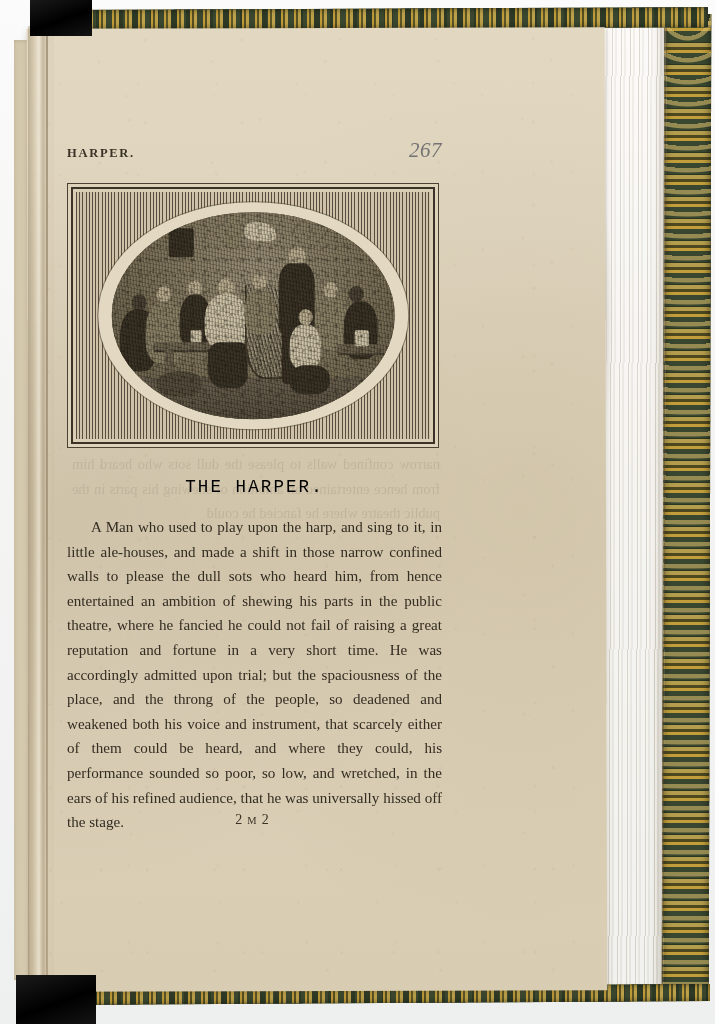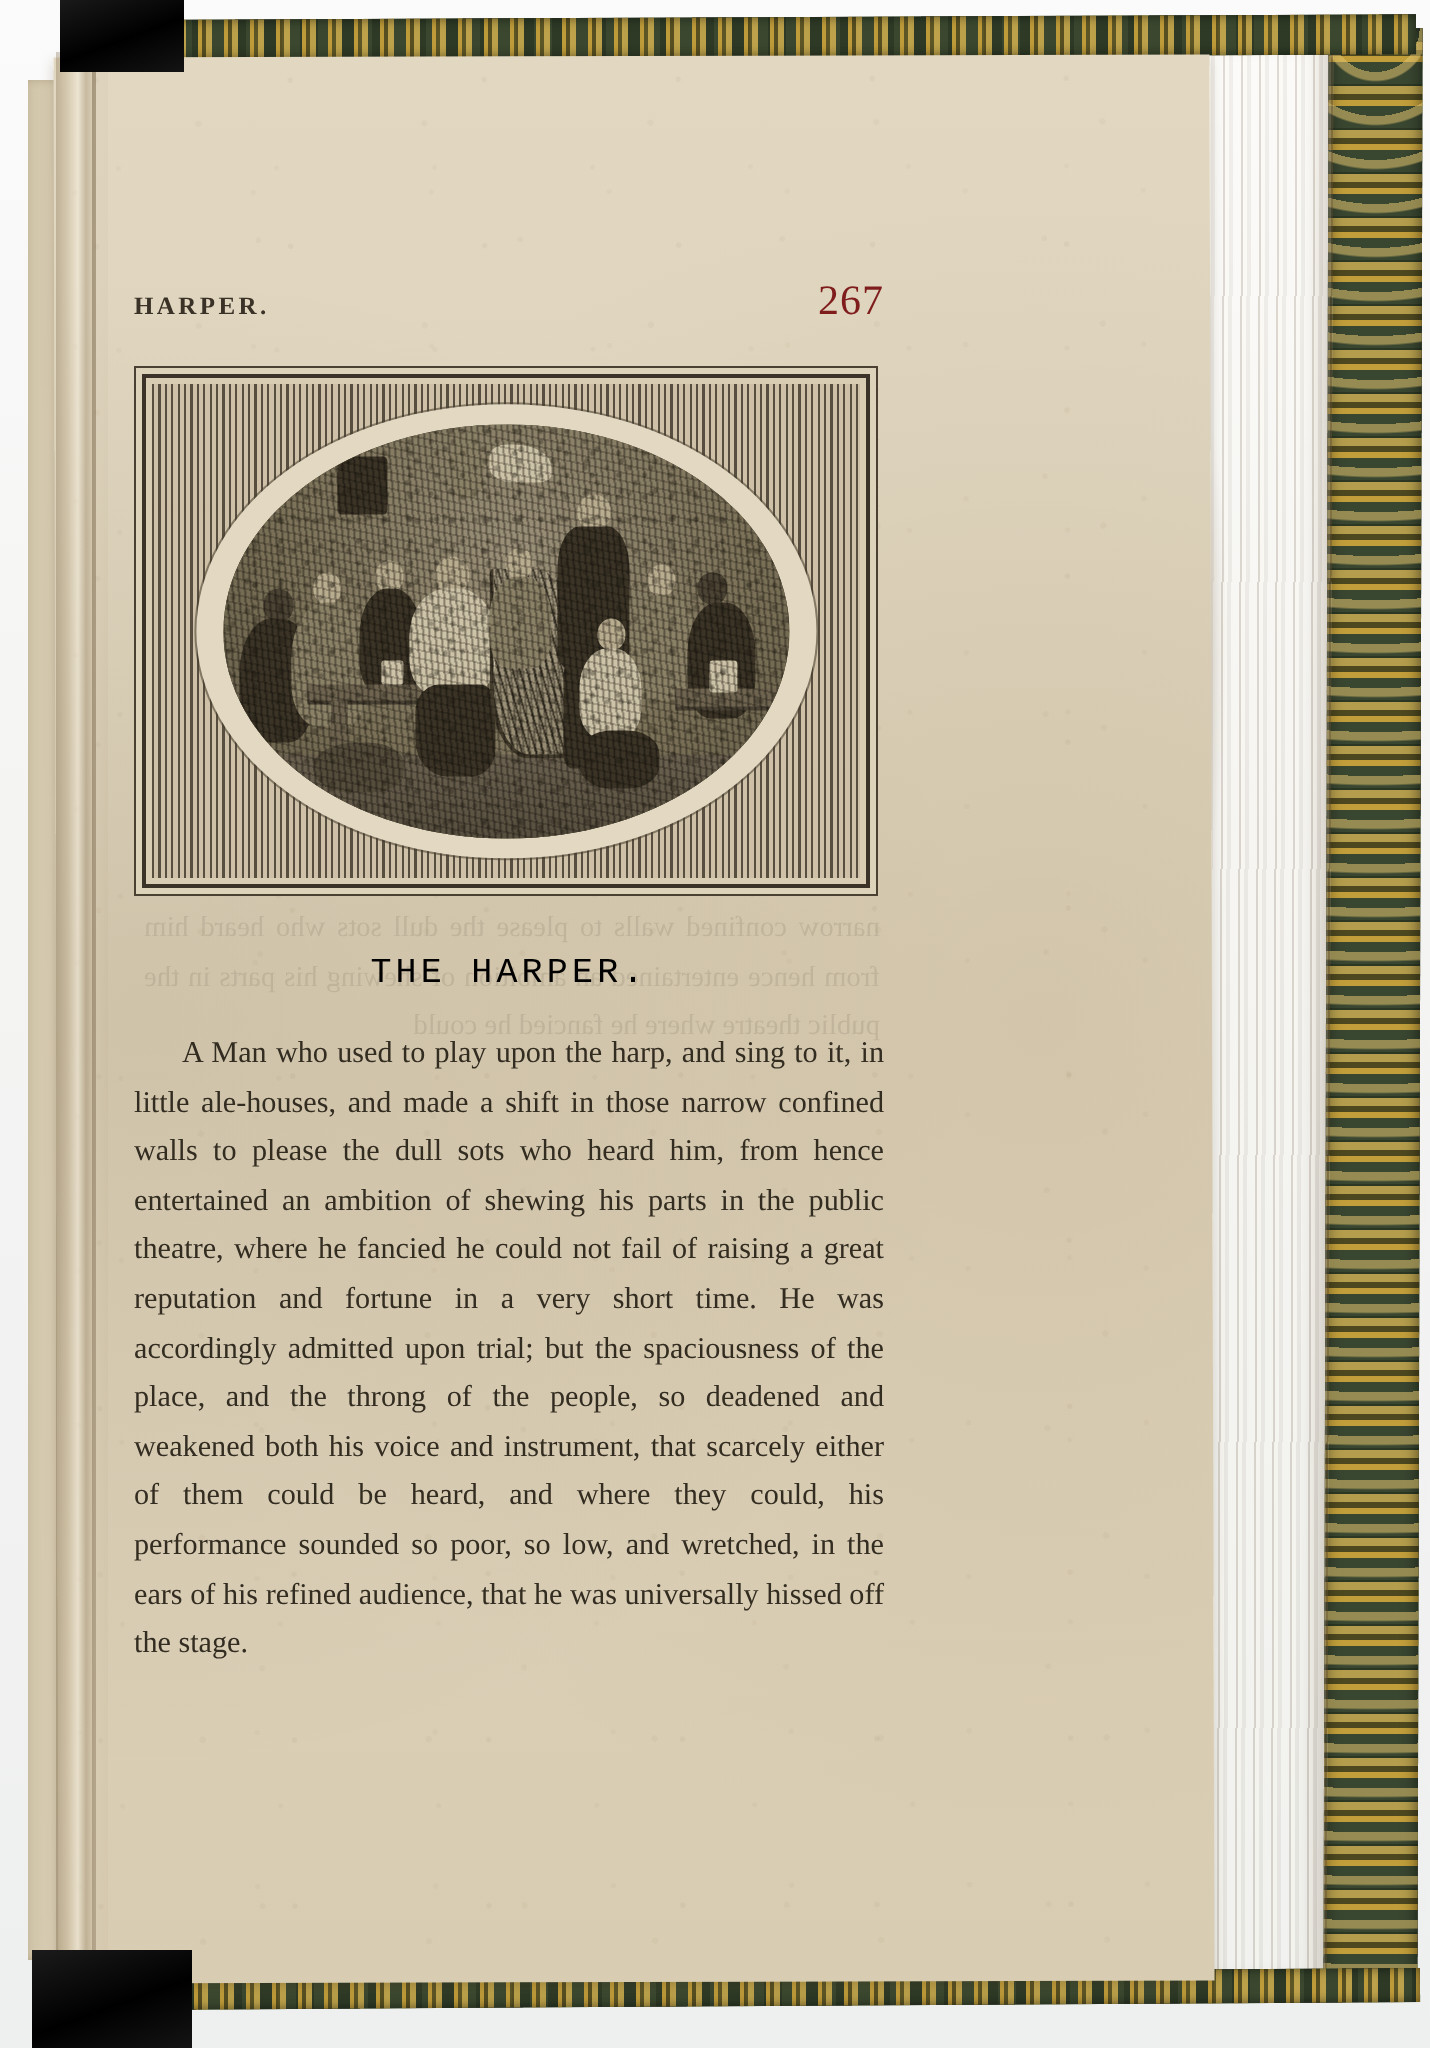--- a/index.html
+++ b/index.html
@@ -159,22 +159,23 @@
   .running-head {
     position:absolute; left:67px; top:138px; width:375px;
     display:flex; align-items:baseline; justify-content:space-between;
     color:#3b3326;
   }
   .rh-left {
     font-size:12.5px; letter-spacing:1.7px; font-weight:700;
     color:#3a3226;
   }
   .rh-page {
-    font-size:21px; color:#7f1d1d; letter-spacing:0.5px;
+    font-size:21px; color:#737373; letter-spacing:0.5px;
     font-family:"Liberation Serif","DejaVu Serif",serif;
+    font-style:italic;
   }
 
   
   .plate {
     position:absolute; left:67px; top:183px; width:372px; height:265px;
     background:#ddd2ba;
     border:1px solid #4a4133;
     padding:3px;
     box-sizing:border-box;
   }
@@ -393,17 +394,20 @@
       </div>
     </div>
   </div>
 
   <div class="fable-title">THE HARPER.</div>
 
   <div class="body-text">
     <p>A Man who used to play upon the harp, and sing to it, in little ale-houses, and made a shift in those narrow confined walls to please the dull sots who heard him, from hence entertained an ambition of shewing his parts in the public theatre, where he fancied he could not fail of raising a great reputation and fortune in a very short time.   He was accordingly admitted upon trial; but the spaciousness of the place, and the throng of the people, so deadened and weakened both his voice and instrument, that scarcely either of them could be heard, and where they could, his performance sounded so poor, so low, and wretched, in the ears of his refined audience, that he was universally hissed off the stage.</p>
   </div>
 
+  <div class="signature">
+    <span>2</span><span class="sm">M</span><span>2</span>
+  </div>
 
   <div class="clamp clamp-top"></div>
   <div class="clamp clamp-bottom"></div>
 
 </div>
 
 </body></html>

